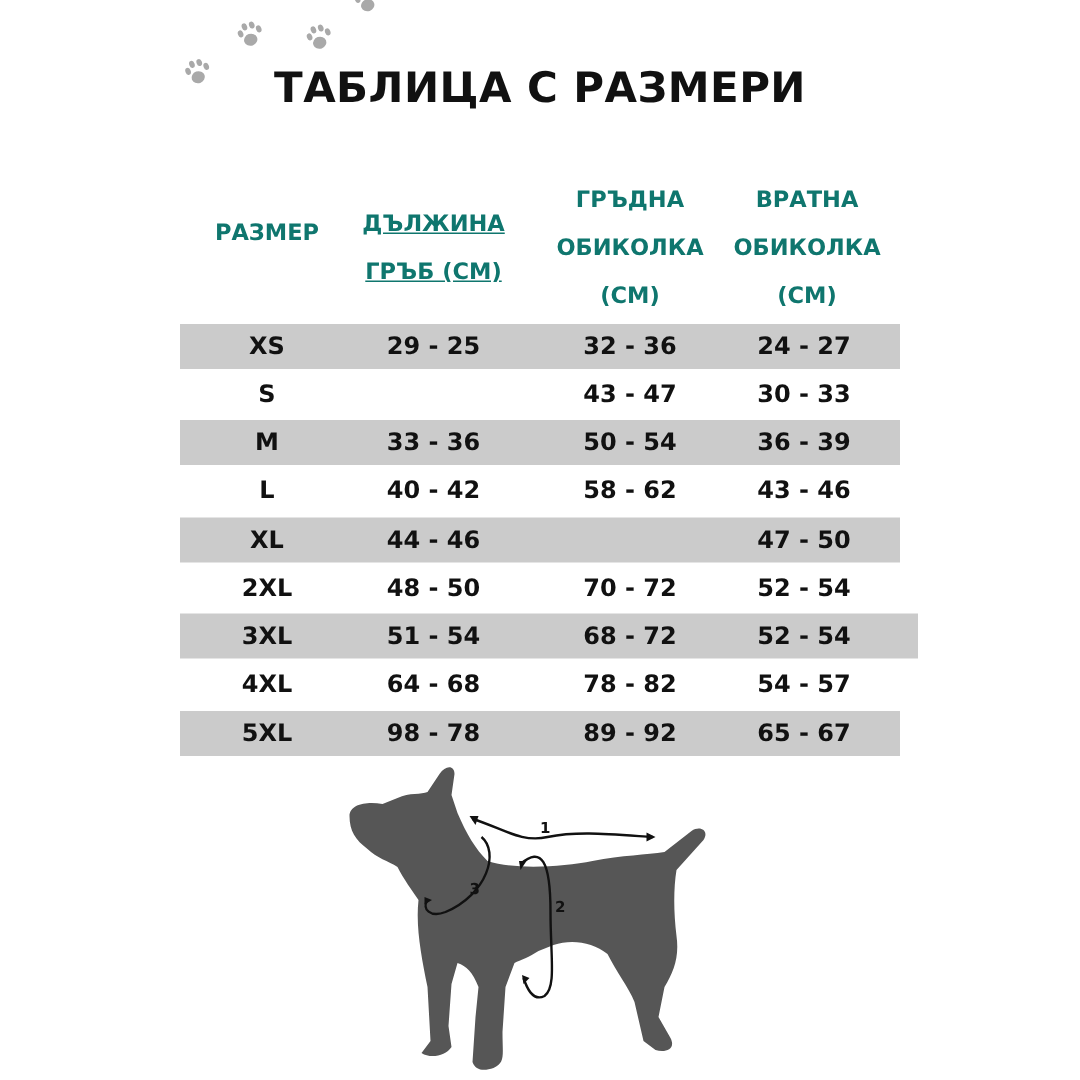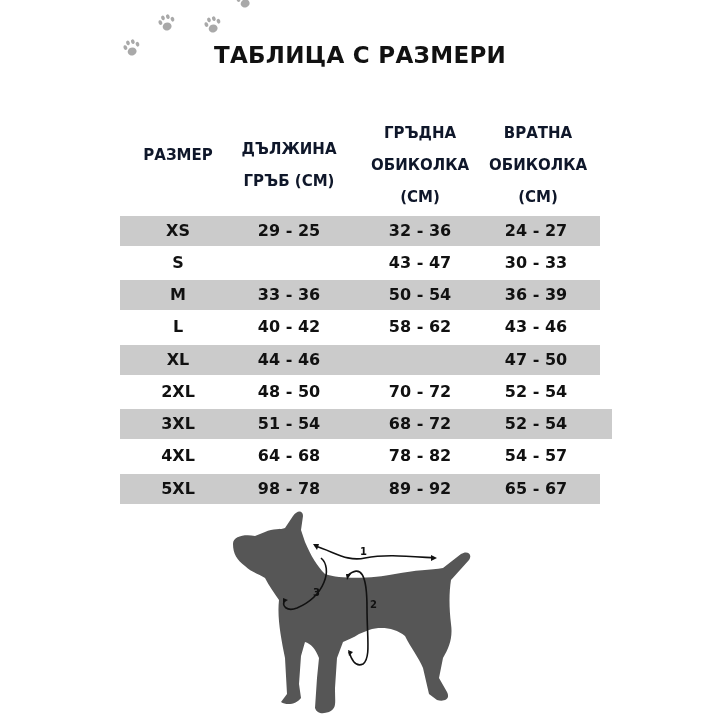--- a/index.html
+++ b/index.html
@@ -3,24 +3,24 @@
   <meta charset="utf-8">
   <style>
     html, body { margin: 0; padding: 0; }
     body {
       width: 720px; height: 720px; background: #ffffff; position: relative; overflow: hidden;
       font-family: "DejaVu Sans", "Liberation Sans", sans-serif; color: #111;
     }
     .paw { position: absolute; width: 20px; height: 20px; }
     .title {
       position: absolute; left: 0; width: 720px; top: 42px; text-align: center;
-      font-weight: bold; font-size: 23px; letter-spacing: 0.3px; color: #111;
+      font-weight: bold; font-size: 28px; letter-spacing: 0.3px; color: #111;
     }
     .header-cell {
-      position: absolute; font-weight: bold; font-size: 15px; text-align: center; line-height: 32px; color: #0f172a;
+      position: absolute; font-weight: bold; font-size: 15px; text-align: center; line-height: 32px; color: #0f766e;
     }
     .row {
       position: absolute; left: 120px; width: 480px; height: 30px;
     }
     .row.shaded { background: #cbcbcb; }
     .cell {
       position: absolute; top: 0; height: 30px; line-height: 30px; font-weight: bold; font-size: 16px; text-align: center; color: #111;
     }
     .c0 { left: 0; width: 116px; }
     .c1 { left: 110px; width: 118px; }
@@ -66,21 +66,21 @@
     <ellipse cx="12" cy="4" rx="1.8" ry="2.4"></ellipse>
     <ellipse cx="15.5" cy="8" rx="1.8" ry="2.4"></ellipse>
   </g>
 </svg>
 
 <div class="title">ТАБЛИЦА С РАЗМЕРИ</div>
 
 <div class="header-cell" style="left:120px;width:116px;top:139px;">
   <div>РАЗМЕР</div>
 </div>
-<div class="header-cell" style="left:228px;width:122px;top:133px;">
+<div class="header-cell" style="left:228px;width:122px;top:133px;text-decoration:underline;">
   <div>ДЪЛЖИНА</div>
   <div>ГРЪБ (СМ)</div>
 </div>
 <div class="header-cell" style="left:358px;width:124px;top:117px;">
   <div>ГРЪДНА</div>
   <div>ОБИКОЛКА</div>
   <div>(СМ)</div>
 </div>
 <div class="header-cell" style="left:476px;width:124px;top:117px;">
   <div>ВРАТНА</div>

